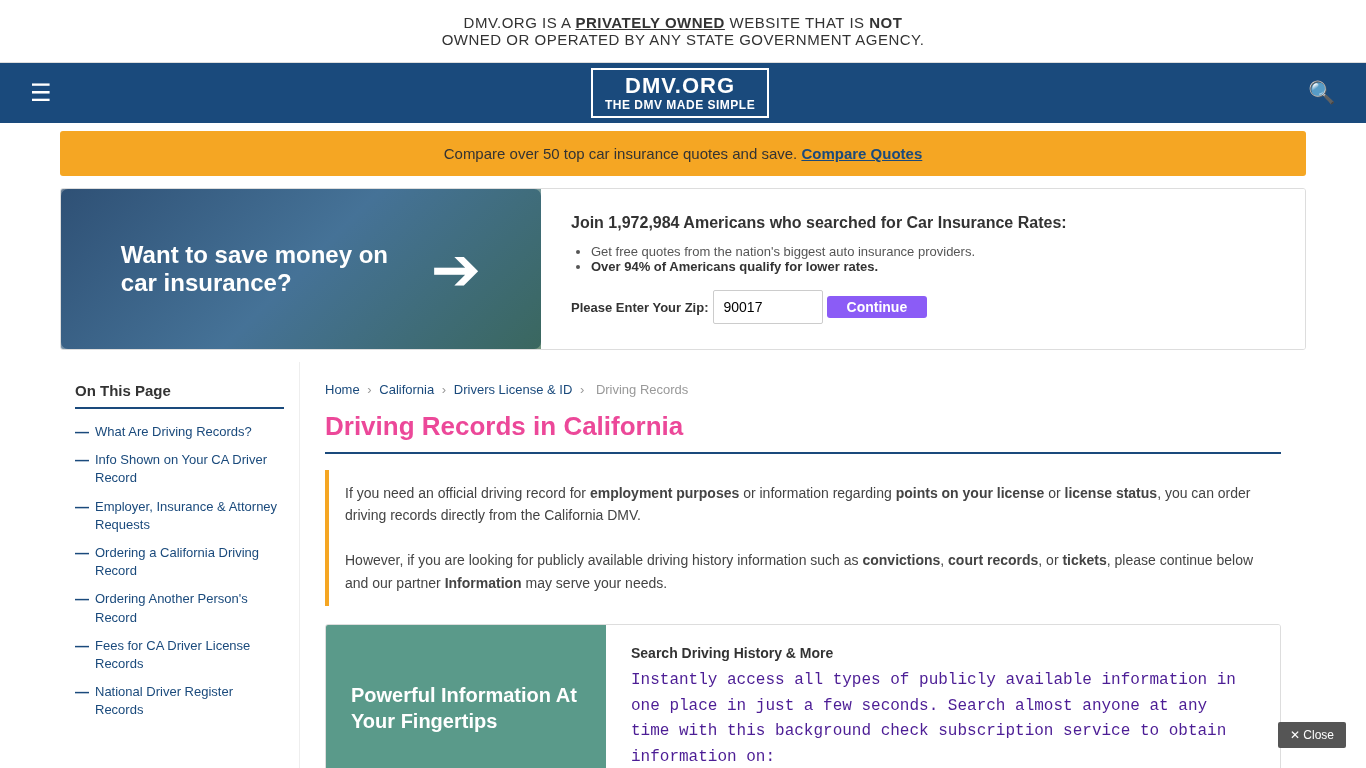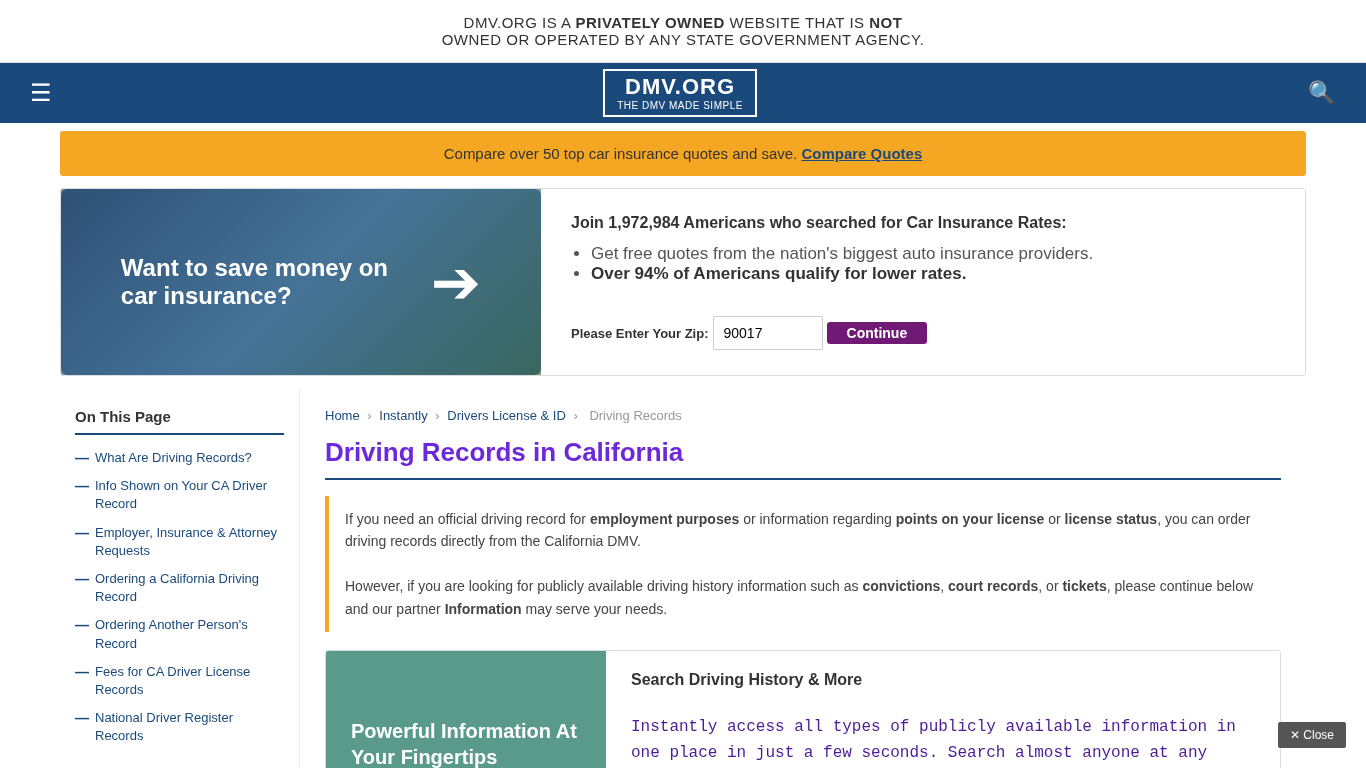--- a/index.html
+++ b/index.html
@@ -8,21 +8,21 @@
     
     .top-banner {
       background: #fff;
       text-align: center;
       padding: 14px 20px;
       font-size: 15px;
       color: #333;
       letter-spacing: 0.5px;
       border-bottom: 1px solid #ddd;
     }
-    .top-banner .highlight { font-weight: bold; }
+    .top-banner .highlight { text-decoration: underline; font-weight: bold; }
     .top-banner .not { font-weight: bold; }
 
     
     .navbar {
       background: #1a4a7c;
       display: flex;
       align-items: center;
       justify-content: space-between;
       padding: 0 30px;
       height: 60px;
@@ -41,22 +41,22 @@
       border: 2px solid #fff;
       padding: 4px 12px;
       color: #fff;
       font-size: 22px;
       font-weight: bold;
       letter-spacing: 1px;
       text-align: center;
       line-height: 1.1;
     }
     .navbar .logo-box .sub {
-      font-size: 10px;
-      font-weight: normal;
+      font-size: 12px;
+      font-weight: bold;
       display: block;
       letter-spacing: 0.5px;
     }
     .navbar .search-icon {
       color: #fff;
       font-size: 22px;
       cursor: pointer;
     }
 
     
@@ -119,41 +119,41 @@
     }
     .widget-right h3 {
       font-size: 16px;
       font-weight: bold;
       color: #333;
       margin-bottom: 12px;
     }
     .widget-right ul {
       list-style: disc;
       margin-left: 20px;
-      margin-bottom: 32px;
-      font-size: 17px;
+      margin-bottom: 16px;
+      font-size: 13px;
       color: #555;
     }
     .widget-right ul li strong { color: #333; }
     .zip-row {
       display: flex;
       align-items: center;
       gap: 4px;
       margin-top: 8px;
     }
     .zip-row label { font-size: 13px; font-weight: bold; white-space: nowrap; }
     .zip-row input {
       border: 1px solid #ccc;
       padding: 8px 10px;
       font-size: 14px;
       width: 110px;
       border-radius: 2px;
     }
     .zip-row button {
-      background: #701a75;
+      background: #8b5cf6;
       color: #fff;
       border: none;
       padding: 3px 20px;
       font-size: 14px;
       font-weight: bold;
       border-radius: 3px;
       cursor: pointer;
     }
 
     
@@ -211,21 +211,21 @@
       color: #777;
       margin-bottom: 14px;
     }
     .breadcrumb a { color: #1a4a7c; text-decoration: none; }
     .breadcrumb span { color: #999; margin: 0 4px; }
 
     
     .page-title {
       font-size: 26px;
       font-weight: bold;
-      color: #6d28d9;
+      color: #ec4899;
       border-bottom: 2px solid #1a4a7c;
       padding-bottom: 10px;
       margin-bottom: 16px;
     }
 
     
     .alert-box {
       border-left: 4px solid #f5a623;
       background: #fff;
       padding: 12px 16px;
@@ -256,24 +256,24 @@
       font-size: 20px;
       font-weight: bold;
       line-height: 1.3;
     }
     .info-card-right {
       flex: 1;
       padding: 20px 25px;
       background: #fff;
     }
     .info-card-right h3 {
-      font-size: 16px;
+      font-size: 14px;
       font-weight: bold;
       color: #333;
-      margin-bottom: 26px;
+      margin-bottom: 7px;
     }
     .info-card-right p {
       font-size: 16px;
       color: #4c1d95;
       line-height: 1.6;
       font-family: Liberation Mono, monospace;
     }
 
     
     .ad-label {
@@ -377,21 +377,21 @@
         <a href="#">National Driver Register Records</a>
       </li>
     </ul>
   </aside>
 
   <div class="content-area">
 
     <div class="breadcrumb">
       <a href="#">Home</a>
       <span>›</span>
-      <a href="#">Instantly</a>
+      <a href="#">California</a>
       <span>›</span>
       <a href="#">Drivers License &amp; ID</a>
       <span>›</span>
       <span>Driving Records</span>
     </div>
 
     <h1 class="page-title">Driving Records in California</h1>
 
     <div class="alert-box">
       <p>

